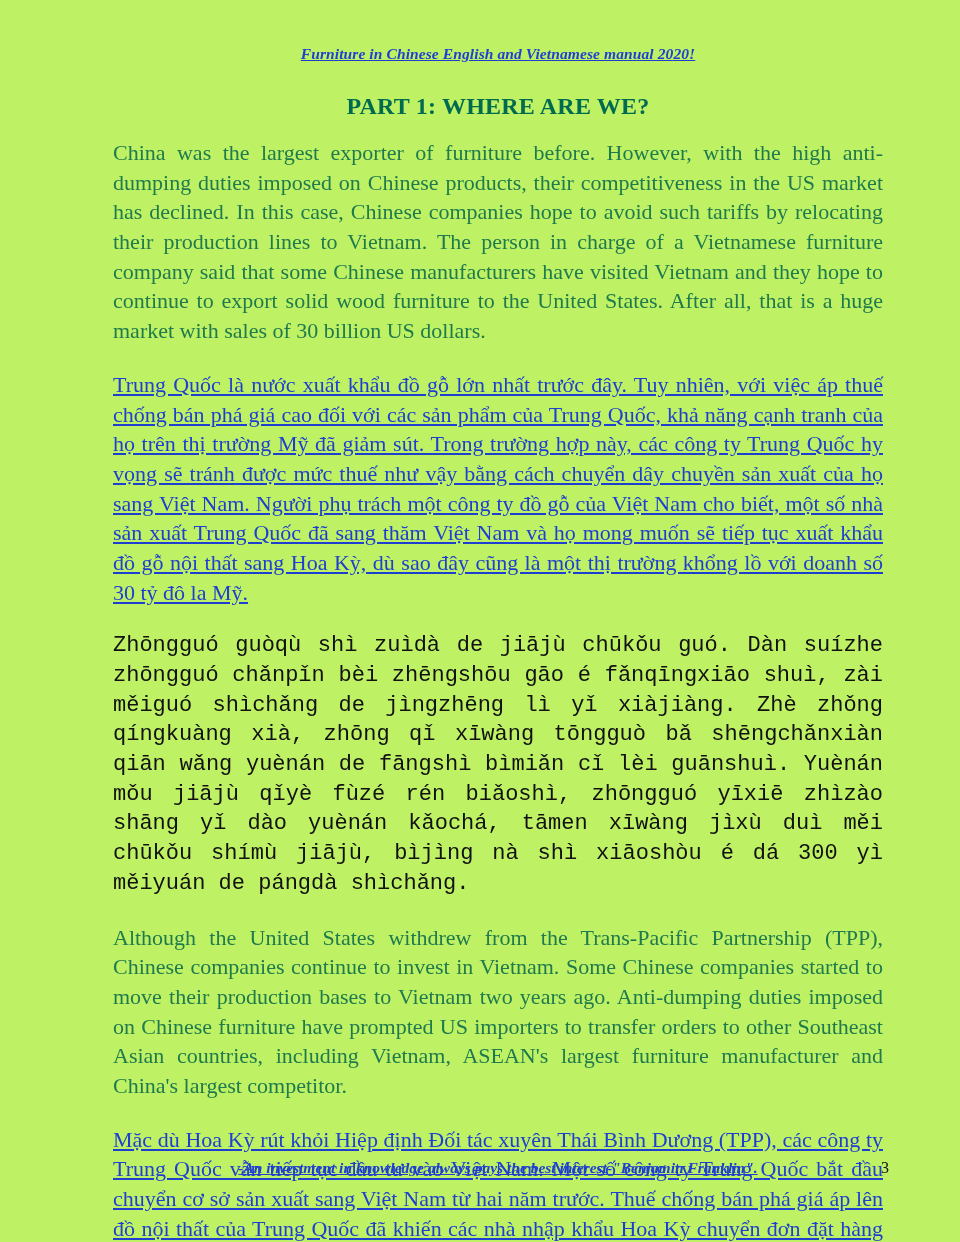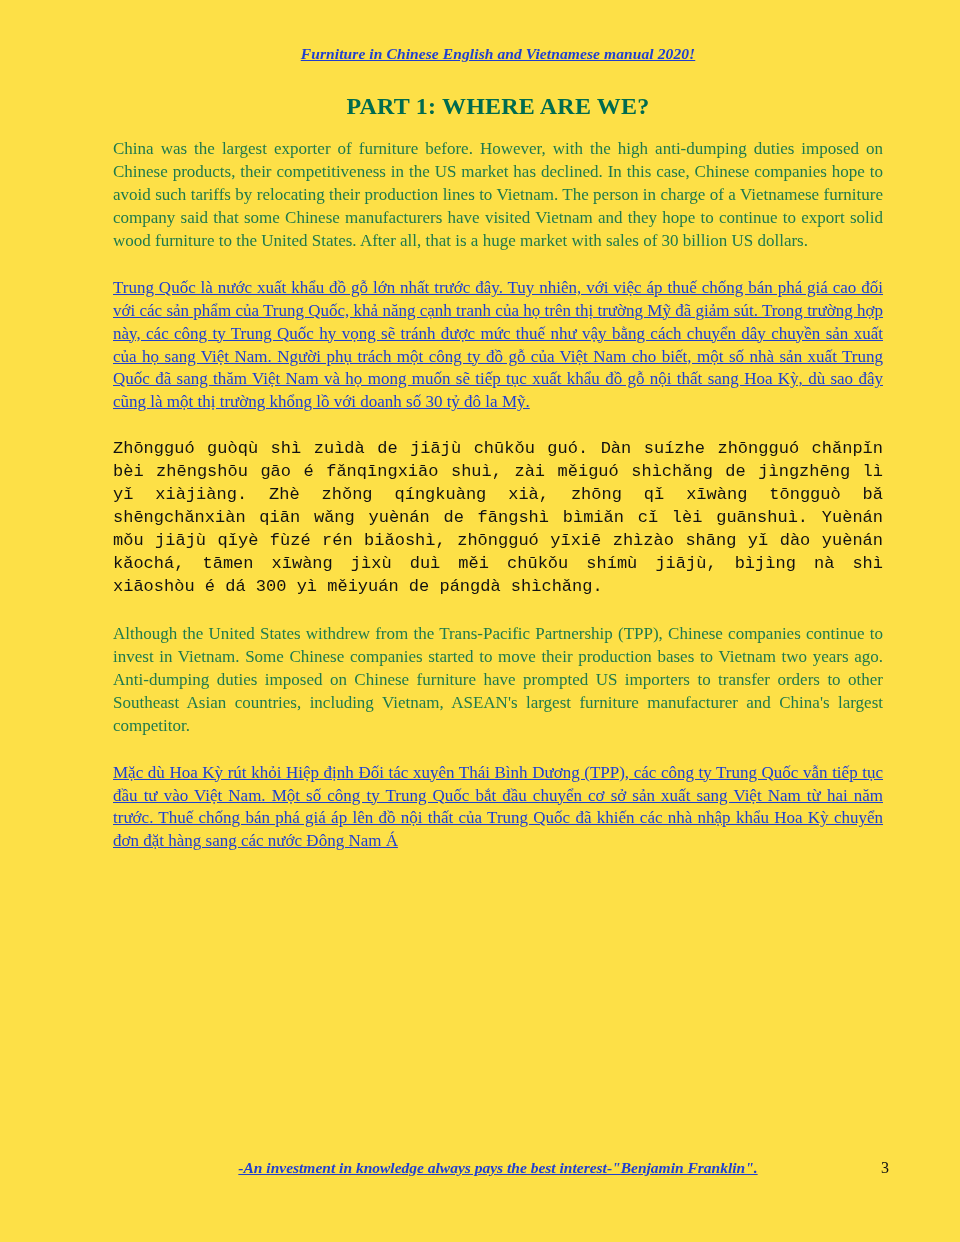--- a/index.html
+++ b/index.html
@@ -4,21 +4,21 @@
 <style>
   html, body {
     margin: 0;
     padding: 0;
     background: #ffffff;
   }
   .page {
     width: 960px;
     height: 1242px;
     position: relative;
-    background: #fde047;
+    background: #bef264;
     box-sizing: border-box;
     overflow: hidden;
     font-family: "Liberation Serif", serif;
   }
   .content {
     position: absolute;
     left: 113px;
     top: 45px;
     width: 770px;
   }
@@ -38,21 +38,21 @@
     font-family: "Liberation Serif", serif;
     font-weight: bold;
     font-size: 24px;
     color: #006b4f;
     letter-spacing: 0.2px;
     margin-bottom: 18px;
   }
   p.para {
     margin: 0 0 24px 0;
     text-align: justify;
-    font-size: 17px;
+    font-size: 22px;
     line-height: 1.35;
   }
   p.para:last-child { margin-bottom: 0; }
 
   .lang-en { color: #1f7a4d; font-family: "Liberation Serif", serif; }
   .lang-vi { color: #1f3fd0; font-family: "Liberation Serif", serif; text-decoration: underline; }
   .lang-zh {
     color: #e2007f;
     font-family: "DejaVu Sans", sans-serif;
     font-size: 20px;

